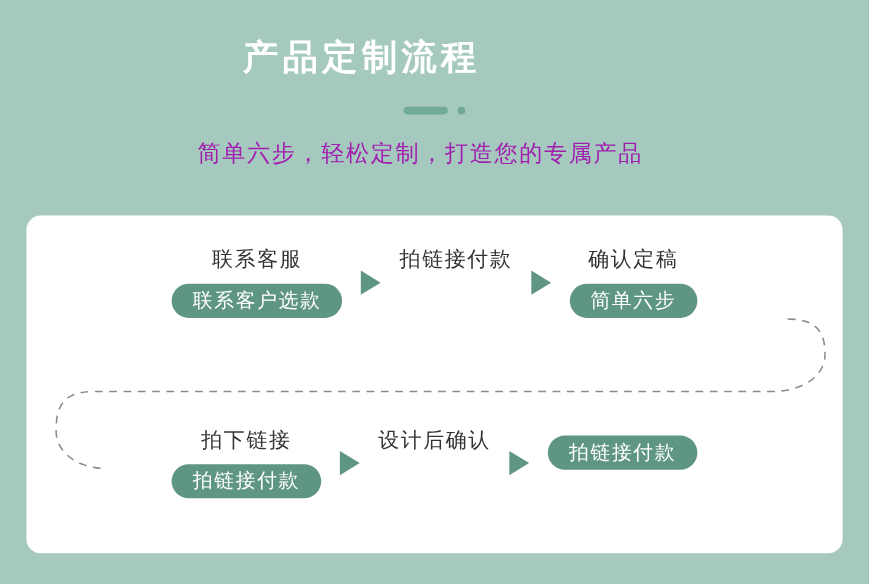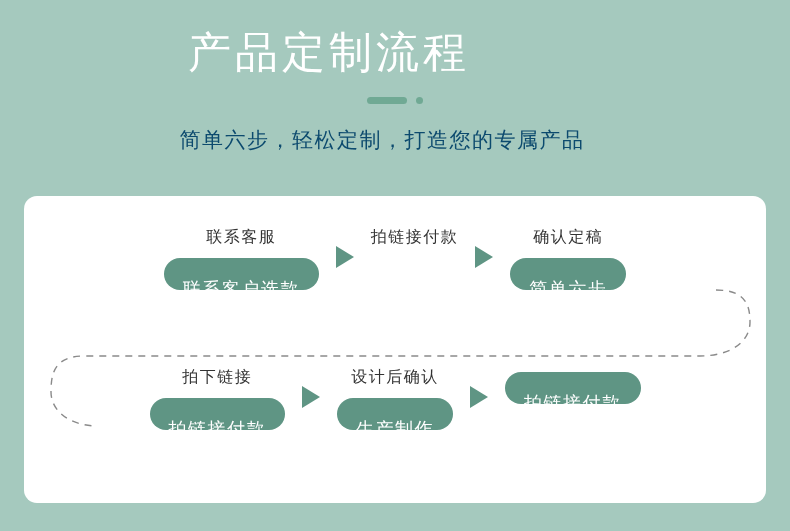--- a/index.html
+++ b/index.html
@@ -27,23 +27,23 @@
     top: 0;
     width: 790px;
     height: 196px;
     text-align: center;
   }
   .page-title {
     position: absolute;
     left: 0;
     top: 26px;
     width: 658px;
-    font-size: 43px;
+    font-size: 32px;
     line-height: 52px;
-    font-weight: 400;
+    font-weight: 700;
     color: #ffffff;
     letter-spacing: 4px;
     white-space: nowrap;
   }
   .divider {
     position: absolute;
     left: 0;
     top: 90px;
     width: 790px;
     height: 20px;
@@ -67,21 +67,21 @@
     background: #70a994;
   }
   .page-subtitle {
     position: absolute;
     left: 0;
     top: 124px;
     width: 764px;
     font-size: 21px;
     line-height: 32px;
     font-weight: 300;
-    color: #0c4a6e;
+    color: #a21caf;
     letter-spacing: 1.5px;
     white-space: nowrap;
   }
 
   
   .card {
     position: absolute;
     left: 24px;
     top: 196px;
     width: 742px;
@@ -94,41 +94,41 @@
   .flow-row {
     position: absolute;
     left: 0;
     width: 742px;
     height: 80px;
     display: flex;
     align-items: flex-start;
     justify-content: center;
   }
   .flow-row.row-1 { top: 28px; }
-  .flow-row.row-2 { top: 168px; }
+  .flow-row.row-2 { top: 192px; }
 
   .step {
     position: relative;
     display: flex;
     flex-direction: column;
     align-items: center;
   }
   .step-label {
-    font-size: 16px;
+    font-size: 19px;
     line-height: 26px;
     font-weight: 300;
     color: #333333;
     letter-spacing: 1.5px;
     white-space: nowrap;
   }
   .step-pill {
     margin-top: 8px;
     height: 31px;
     line-height: 31px;
-    padding: 16px 19px;
+    padding: 0 19px;
     border-radius: 16px;
     background: #5f9584;
     color: #ffffff;
     font-size: 18px;
     font-weight: 300;
     letter-spacing: 1.5px;
     white-space: nowrap;
     text-align: center;
     box-sizing: border-box;
   }
@@ -212,21 +212,20 @@
         <div class="step-label">拍下链接</div>
         <div class="step-pill">拍链接付款</div>
       </div>
 
       <div class="arrow-cell">
         <span class="arrow"></span>
       </div>
 
       <div class="step">
         <div class="step-label">设计后确认</div>
-        <div class="step-pill">生产制作</div>
       </div>
 
       <div class="arrow-cell">
         <span class="arrow"></span>
       </div>
 
       <div class="step">
         <div class="step-pill">拍链接付款</div>
       </div>
     </div>

